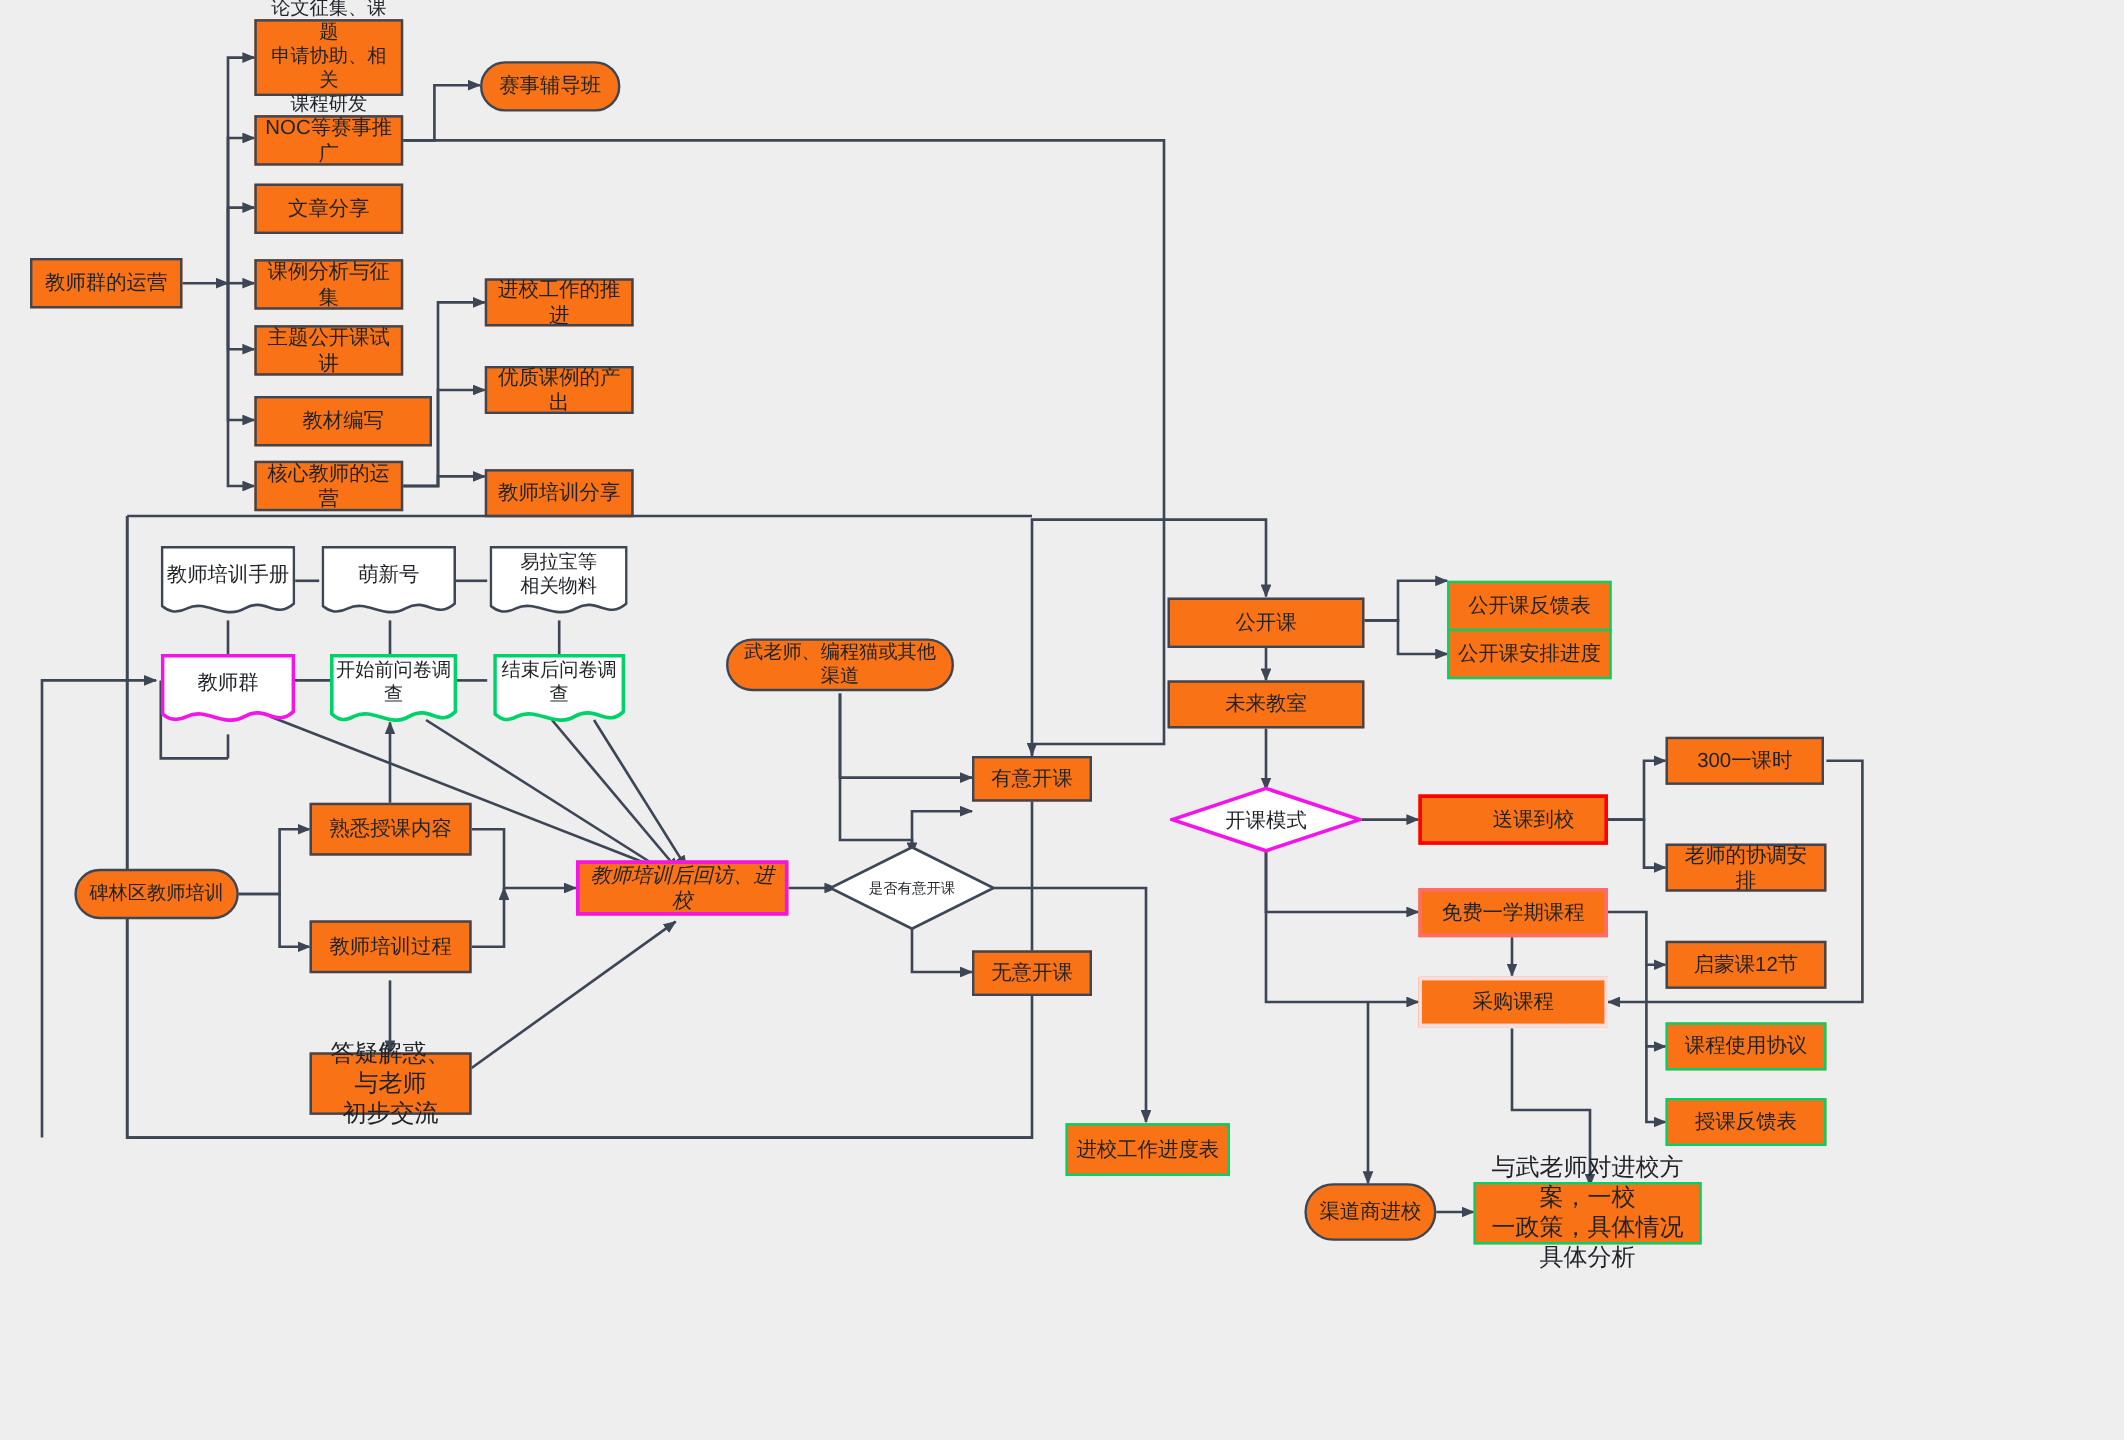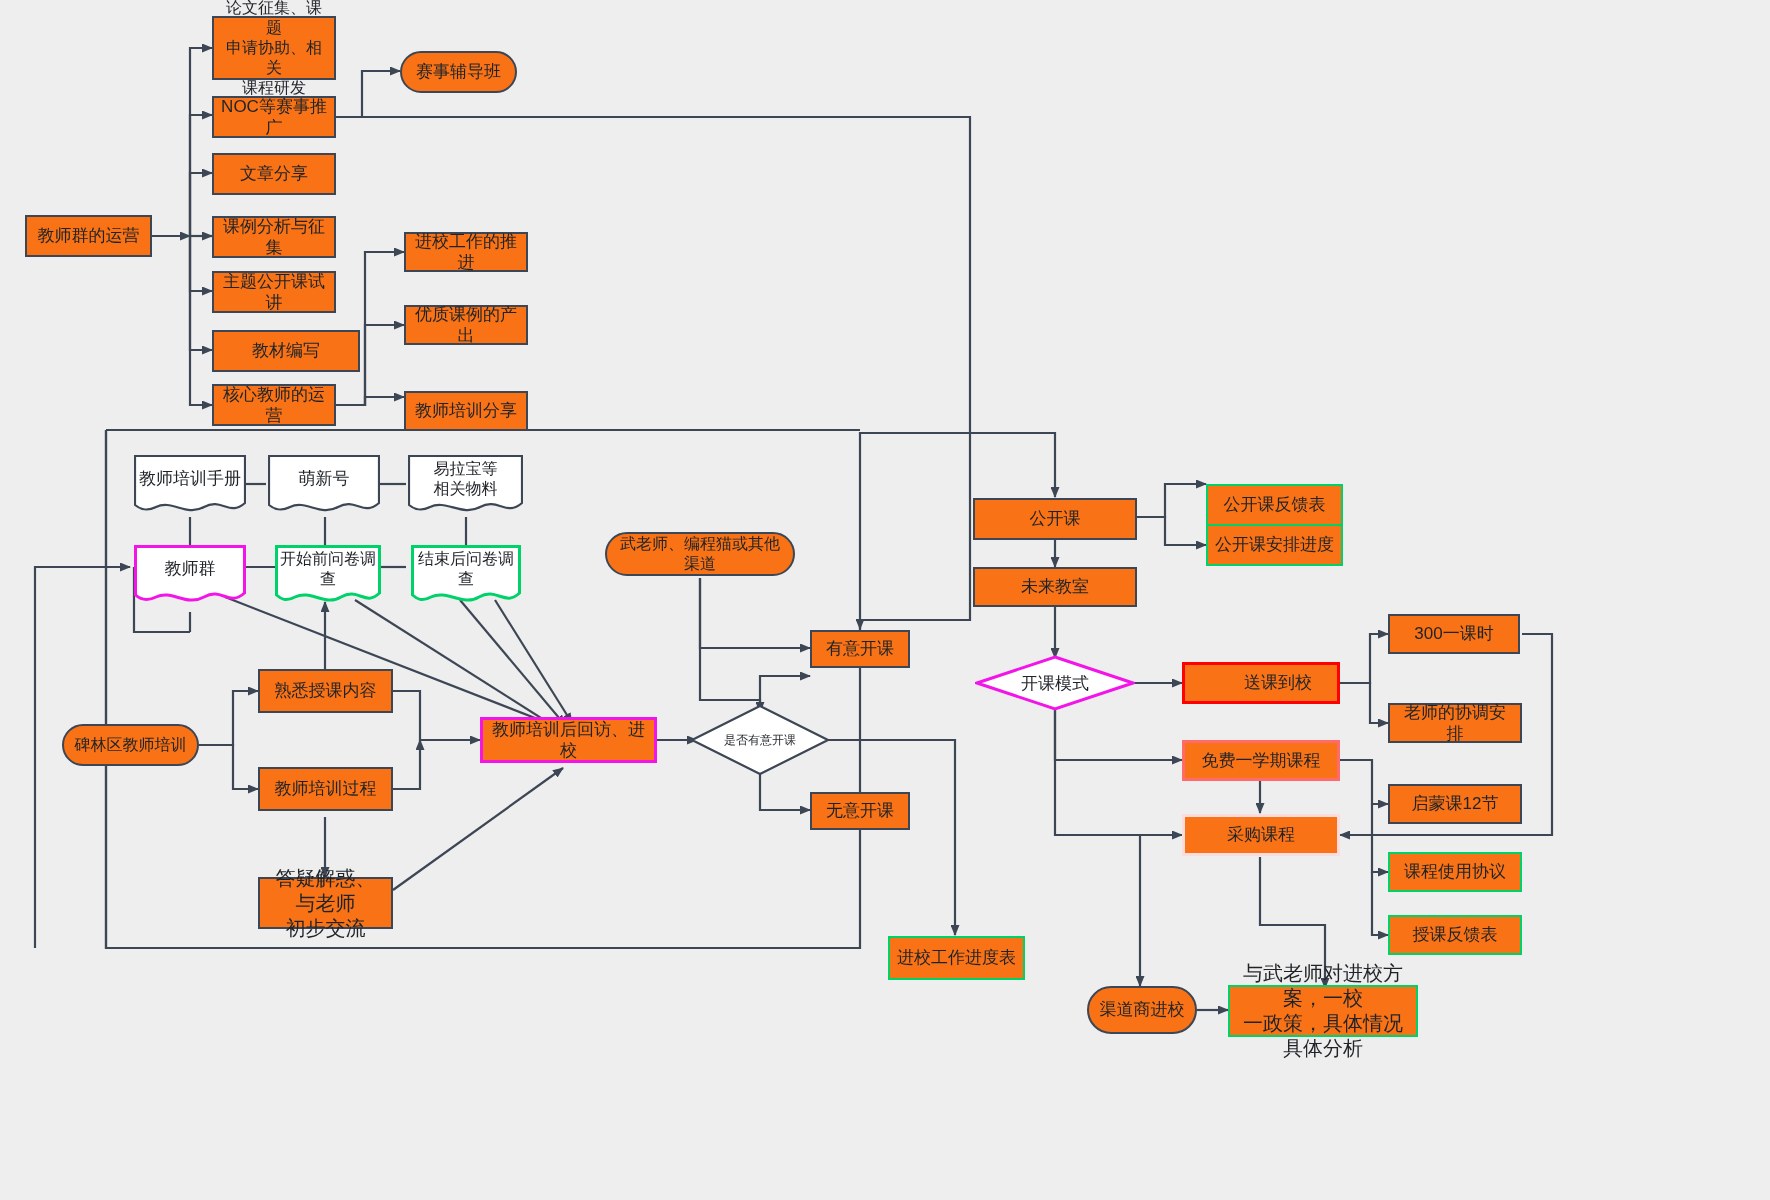--- a/index.html
+++ b/index.html
@@ -241,21 +241,21 @@
 
 <div class="node" style="left:258px;top:767px;width:135px;height:44px;">
   <span>教师培训过程</span>
 </div>
 
 <div class="node" style="left:258px;top:877px;width:135px;height:52px;white-space:pre-line;font-size:20px;">
   <span>答疑解惑、与老师
 初步交流</span>
 </div>
 
-<div class="node magenta" style="left:480px;top:717px;width:177px;height:46px;">
+<div class="node magenta" style="left:480px;top:717px;width:177px;height:46px;font-style:italic;">
   <span>教师培训后回访、进校</span>
 </div>
 
 <div class="node stadium" style="left:605px;top:532px;width:190px;height:44px;font-size:16px;">
   <span>武老师、编程猫或其他渠道</span>
 </div>
 
 <div class="node" style="left:810px;top:630px;width:100px;height:38px;">
   <span>有意开课</span>
 </div>

